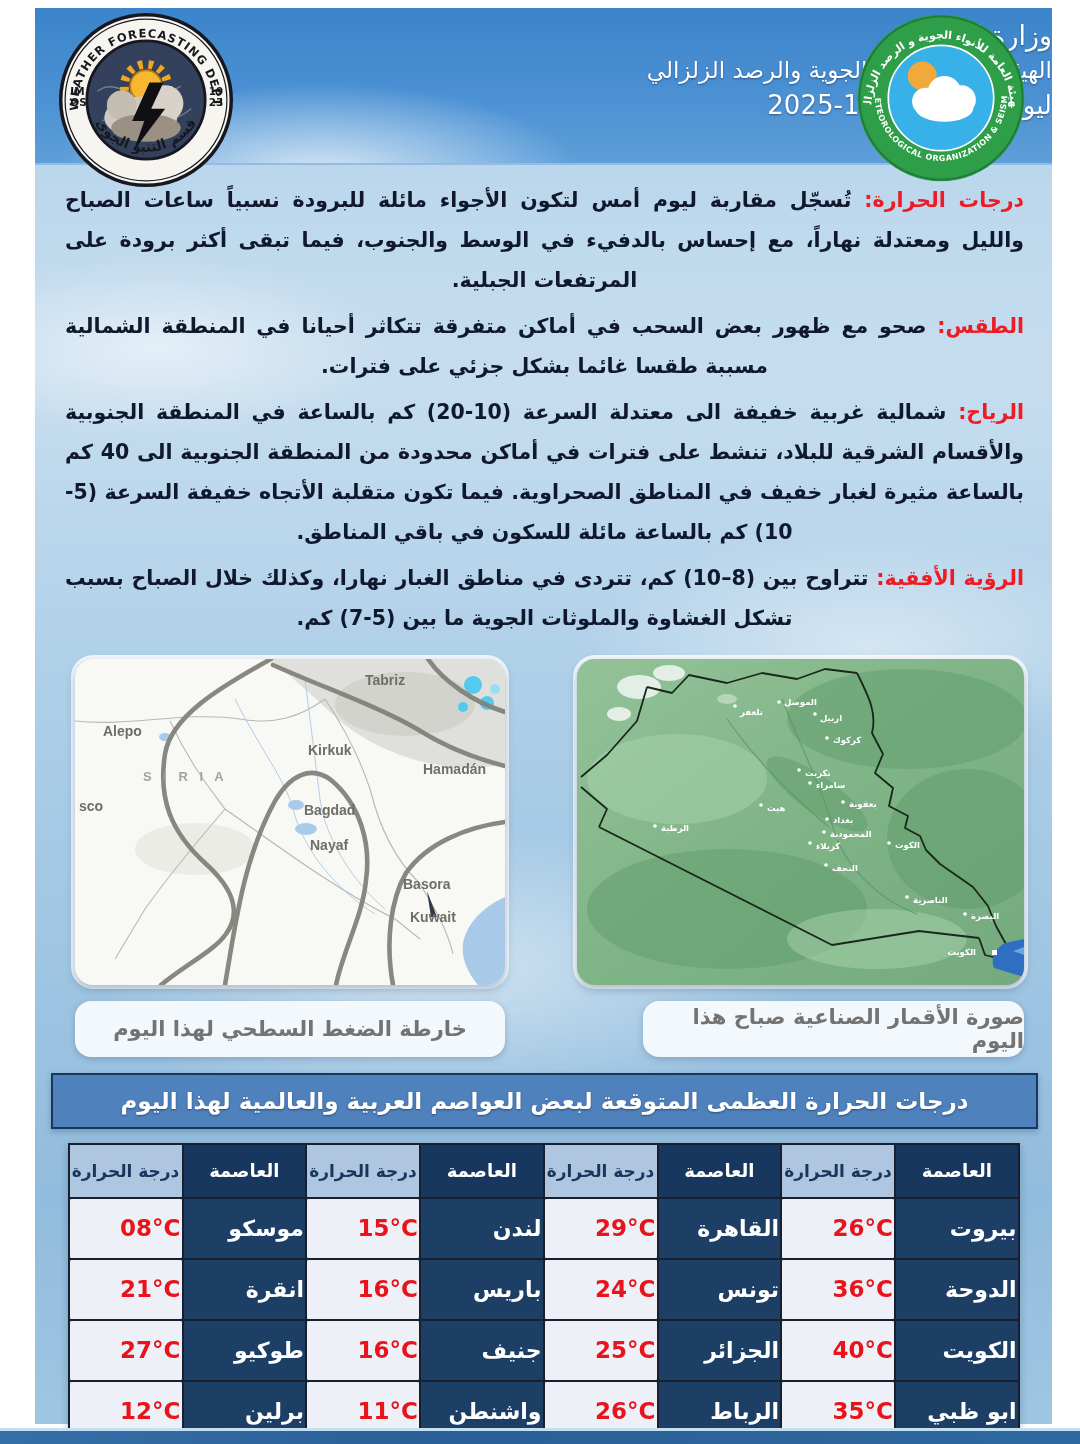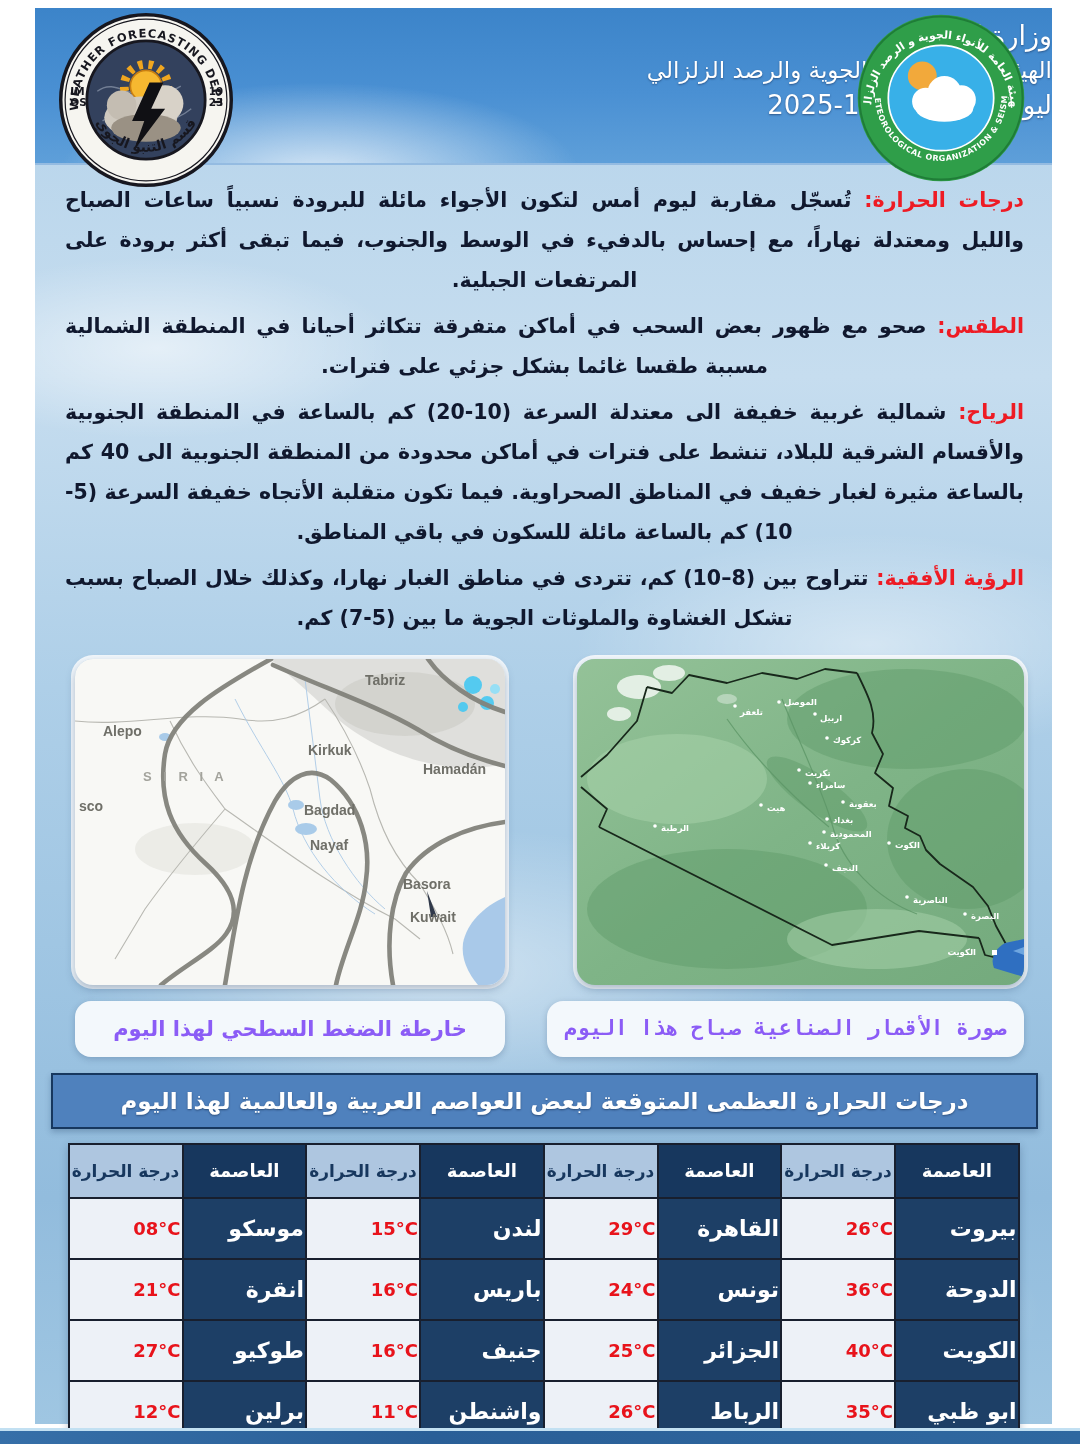--- a/index.html
+++ b/index.html
@@ -33,36 +33,36 @@
   .forecast p{margin:0 0 6px;font-size:20.5px;font-weight:bold;color:#10182e;line-height:1.95;
     text-align:justify;text-align-last:center;}
   .forecast .lbl{color:#ee1b24;}
   
   .maps{display:flex;justify-content:space-between;padding:14px 28px 0 40px;}
   .mapbox{border-radius:18px;overflow:hidden;box-shadow:0 4px 10px rgba(30,60,100,.35),0 0 0 4px rgba(255,255,255,.85);}
   .mapbox svg{display:block;}
   .captions{display:flex;justify-content:space-between;padding:16px 28px 0 40px;}
   .pill{background:#f3f8fc;border-radius:16px;box-shadow:0 2px 6px rgba(30,60,100,.25);
     display:flex;align-items:center;justify-content:center;direction:rtl;
-    font-size:21px;font-weight:bold;color:#8b5cf6;height:56px;}
+    font-size:21px;font-weight:bold;color:#737373;height:56px;}
   .pill.left{width:430px;}
-  .pill.right{width:477px;font-family:Liberation Mono, monospace;}
+  .pill.right{width:381px;}
   
   .banner{margin:16px 14px 0 16px;height:52px;background:#4f81bd;border:2px solid #17375e;
     display:flex;align-items:center;justify-content:center;direction:rtl;
     color:#ffffff;font-weight:bold;font-size:23px;text-shadow:0 1px 2px rgba(10,30,60,.5);
     box-shadow:0 3px 6px rgba(30,60,100,.3);}
   
   table.temps{direction:rtl;border-collapse:collapse;margin:14px auto 0;width:952px;
     box-shadow:0 3px 8px rgba(30,60,100,.3);}
   table.temps th,table.temps td{border:2px solid #181f2e;vertical-align:middle;}
   th.cap{background:#17375e;color:#ffffff;font-size:18px;font-weight:bold;height:50px;width:13%;}
   th.deg{background:#aec6e0;color:#17375e;font-size:17px;font-weight:bold;width:12%;}
   td.cap{background:#1d3f66;color:#ffffff;font-size:22px;font-weight:bold;height:57px;}
-  td.deg{background:#edf1f7;color:#e8131b;font-size:18px;font-weight:bold;}
+  td.deg{background:#edf1f7;color:#e8131b;font-size:23px;font-weight:bold;border-radius:6px;}
   
   .bottom-bar{position:absolute;left:0;right:0;bottom:0;height:13px;
     background:linear-gradient(90deg,#366fa8,#2a5f97 40%,#2f68a0);
     border-top:3px solid #c2e0f2;}
   .maplabel{font-family:"Liberation Sans",sans-serif;font-weight:bold;fill:#6f6f68;}
 </style>
 </head>
 <body>
 
 <div class="page">

